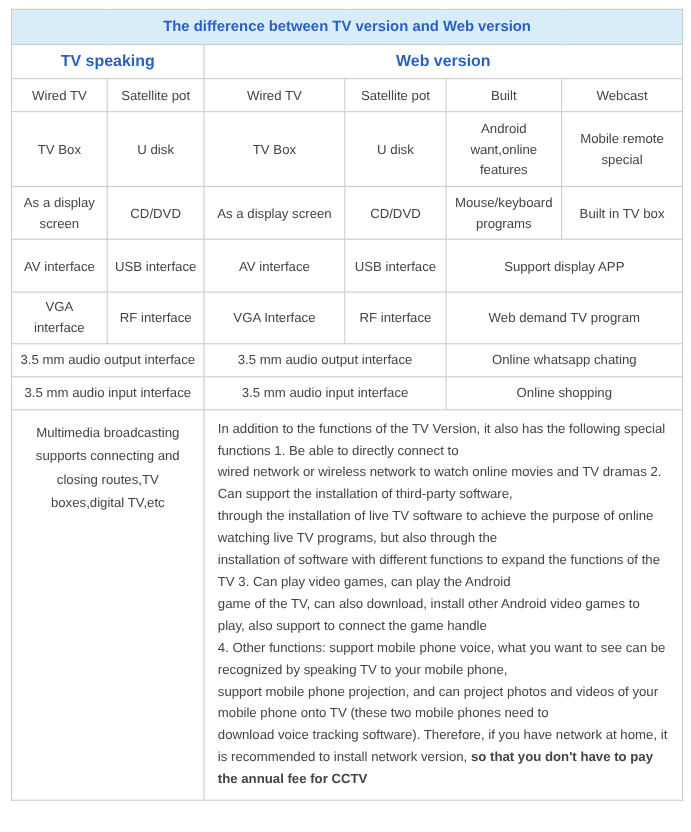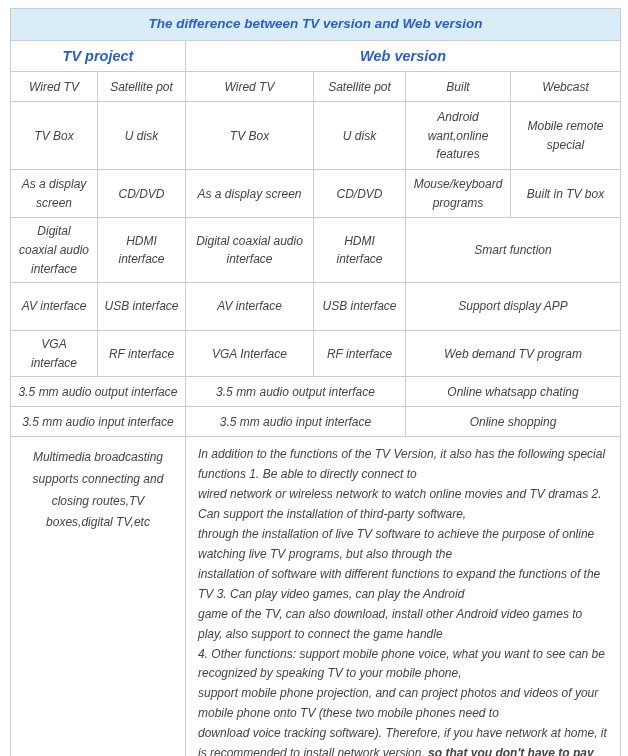--- a/index.html
+++ b/index.html
@@ -6,21 +6,21 @@
     --accent:#2a5fc4;
     --header_bg:#d9edf8;
     --border:#cccccc;
     --text:#444444;
   }
   html,body{margin:0;padding:0;background:#ffffff;}
   body{font-family:"Liberation Sans",sans-serif;color:var(--text);}
   .wrap{width:628px;box-sizing:border-box;padding:8px 8px 10px 10px;}
   table{border-collapse:collapse;table-layout:fixed;width:610px;font-size:12px;}
   td{border:1px solid var(--border);text-align:center;vertical-align:middle;
-     padding:4px 6px;line-height:1.55;word-wrap:break-word;overflow-wrap:break-word;font-style:italic;}
+     padding:4px 6px;line-height:1.55;word-wrap:break-word;overflow-wrap:break-word;}
   .title-cell{background:var(--header_bg);color:var(--accent);font-weight:bold;font-size:13.5px;}
   .version-hdr{color:var(--accent);font-weight:bold;font-size:14.5px;background:#ffffff;}
   .multimedia-cell{vertical-align:top;padding-top:10px;line-height:1.8;}
   .desc-cell{text-align:left;vertical-align:top;padding:8px 12px;line-height:1.66;}
   .desc-text{white-space:pre-line;}
   .desc-bold{font-weight:bold;}
 </style>
 </head>
 <body>
 
@@ -34,21 +34,21 @@
         <col style="width:105px">
         <col style="width:110px">
     </colgroup>
 
     <tbody>
         <tr style="height:32px">
       <td colspan="6" class="title-cell">The difference between TV version and Web version</td>
     </tr>
 
     <tr style="height:28px">
-      <td colspan="2" class="version-hdr">TV project</td>
+      <td colspan="2" class="version-hdr">TV speaking</td>
       <td colspan="4" class="version-hdr">Web version</td>
     </tr>
 
     <tr style="height:30px">
       <td>Wired TV</td>
       <td>Satellite pot</td>
       <td>Wired TV</td>
       <td>Satellite pot</td>
       <td>Built</td>
       <td>Webcast</td>
@@ -65,27 +65,20 @@
 
     <tr style="height:48px">
       <td>As a display screen</td>
       <td>CD/DVD</td>
       <td>As a display screen</td>
       <td>CD/DVD</td>
       <td>Mouse/keyboard programs</td>
       <td>Built in TV box</td>
     </tr>
 
-    <tr style="height:48px">
-      <td>Digital coaxial audio interface</td>
-      <td>HDMI interface</td>
-      <td>Digital coaxial audio interface</td>
-      <td>HDMI interface</td>
-      <td colspan="2">Smart function</td>
-    </tr>
 
     <tr style="height:48px">
       <td>AV interface</td>
       <td>USB interface</td>
       <td>AV interface</td>
       <td>USB interface</td>
       <td colspan="2">Support display APP</td>
     </tr>
 
     <tr style="height:30px">

